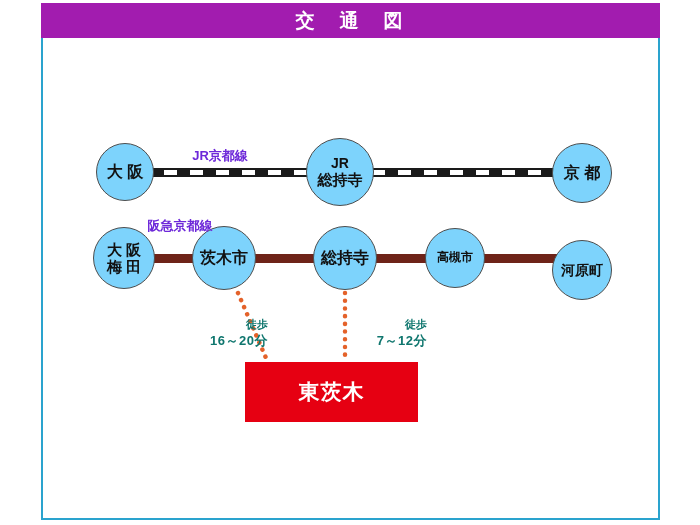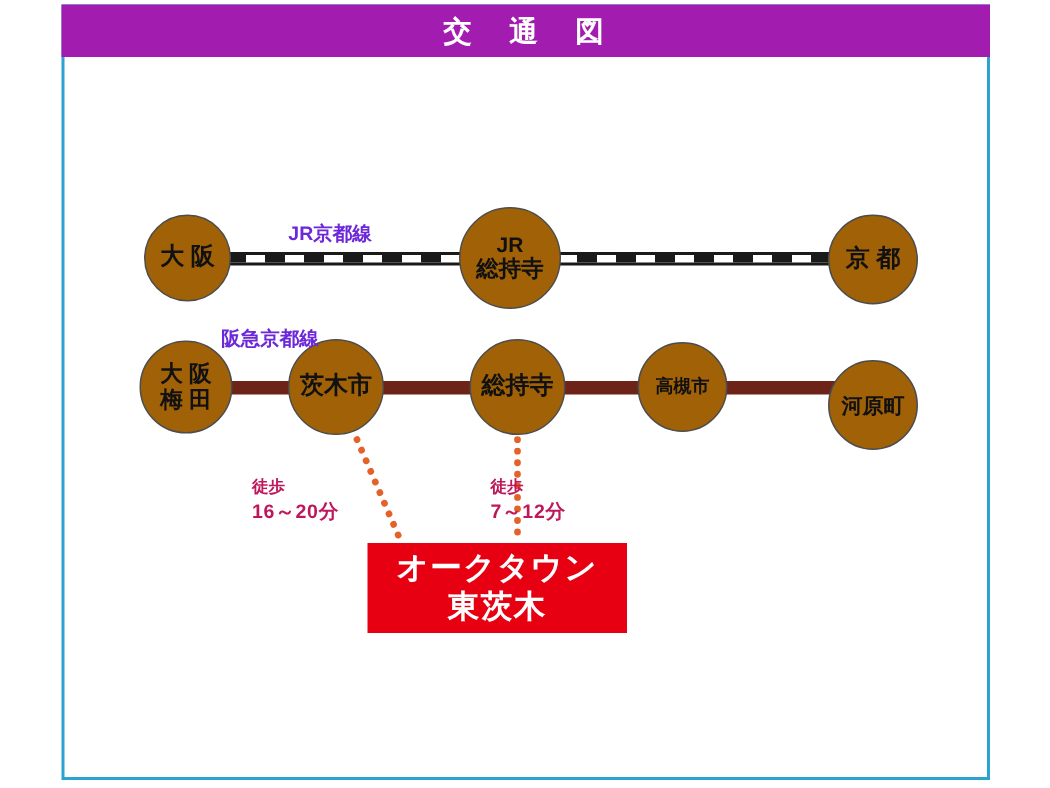--- a/index.html
+++ b/index.html
@@ -30,21 +30,21 @@
     background:#6E2318;
   }
   .line-label {
     position:absolute; text-align:center; font-size:13px; font-weight:bold;
     color:#6d28d9; z-index:3;
   }
   .jr-line-label { left:165px; top:147px; width:110px; }
   .hankyu-line-label { left:125px; top:217px; width:110px; }
   
   .station {
-    position:absolute; background:#a16207; border:1.5px solid #4d4d4d;
+    position:absolute; background:#7dd3fc; border:1.5px solid #4d4d4d;
     border-radius:50%; display:flex; flex-direction:column; align-items:center;
     justify-content:center; text-align:center; font-weight:bold; color:#111111;
     z-index:2; line-height:1.15; white-space:nowrap;
   }
   .st-osaka        { left:96px;  top:143px; width:58px; height:58px; font-size:16px; }
   .st-jr-sojiji    { left:306px; top:138px; width:68px; height:68px; }
   .st-jr-sojiji .top    { font-size:14px; }
   .st-jr-sojiji .bottom { font-size:15px; }
   .st-takatsuki    { left:427px; top:143px; width:60px; height:60px; font-size:16px; }
   .st-kyoto        { left:552px; top:143px; width:60px; height:60px; font-size:16px;text-align:center; }
@@ -52,21 +52,21 @@
   .st-osaka-umeda span { font-size:15px; }
   .st-ibarakishi   { left:192px; top:226px; width:64px; height:64px; font-size:16px;align-items:center; }
   .st-sojiji       { left:313px; top:226px; width:64px; height:64px; font-size:16px; }
   .st-takatsukishi { left:425px; top:228px; width:60px; height:60px; font-size:12px; }
   .st-kawaramachi  { left:552px; top:240px; width:60px; height:60px; font-size:14px; }
   
   .walk-svg { position:absolute; left:0; top:0; width:700px; height:525px; z-index:1; }
   .walk-dots { stroke:#E4622A; stroke-width:4.5; stroke-linecap:round; stroke-dasharray:0.1 7.6; fill:none; }
   
   .walk-label {
-    position:absolute; width:100px; text-align:left; color:#be185d;
+    position:absolute; width:100px; text-align:right; color:#0f766e;
     font-weight:bold; z-index:3;
   }
   .walk-left  { left:168px; top:317px; }
   .walk-right { left:327px; top:317px; }
   .walk-label .walk-word { font-size:11px; display:block; }
   .walk-label .walk-time { font-size:13px; display:block; letter-spacing:0.5px; }
   
   .destination-box {
     position:absolute; left:245px; top:362px; width:173px; height:60px;
     background:#E60012; display:flex; flex-direction:column; align-items:center;
@@ -128,17 +128,16 @@
   <div class="walk-label walk-left">
     <span class="walk-word">徒歩</span>
     <span class="walk-time">16～20分</span>
   </div>
   <div class="walk-label walk-right">
     <span class="walk-word">徒歩</span>
     <span class="walk-time">7～12分</span>
   </div>
 
   <div class="destination-box">
-    <span class="dest-line">オークタウン</span>
     <span class="dest-line">東茨木</span>
   </div>
 
 </div>
 
 </body></html>

